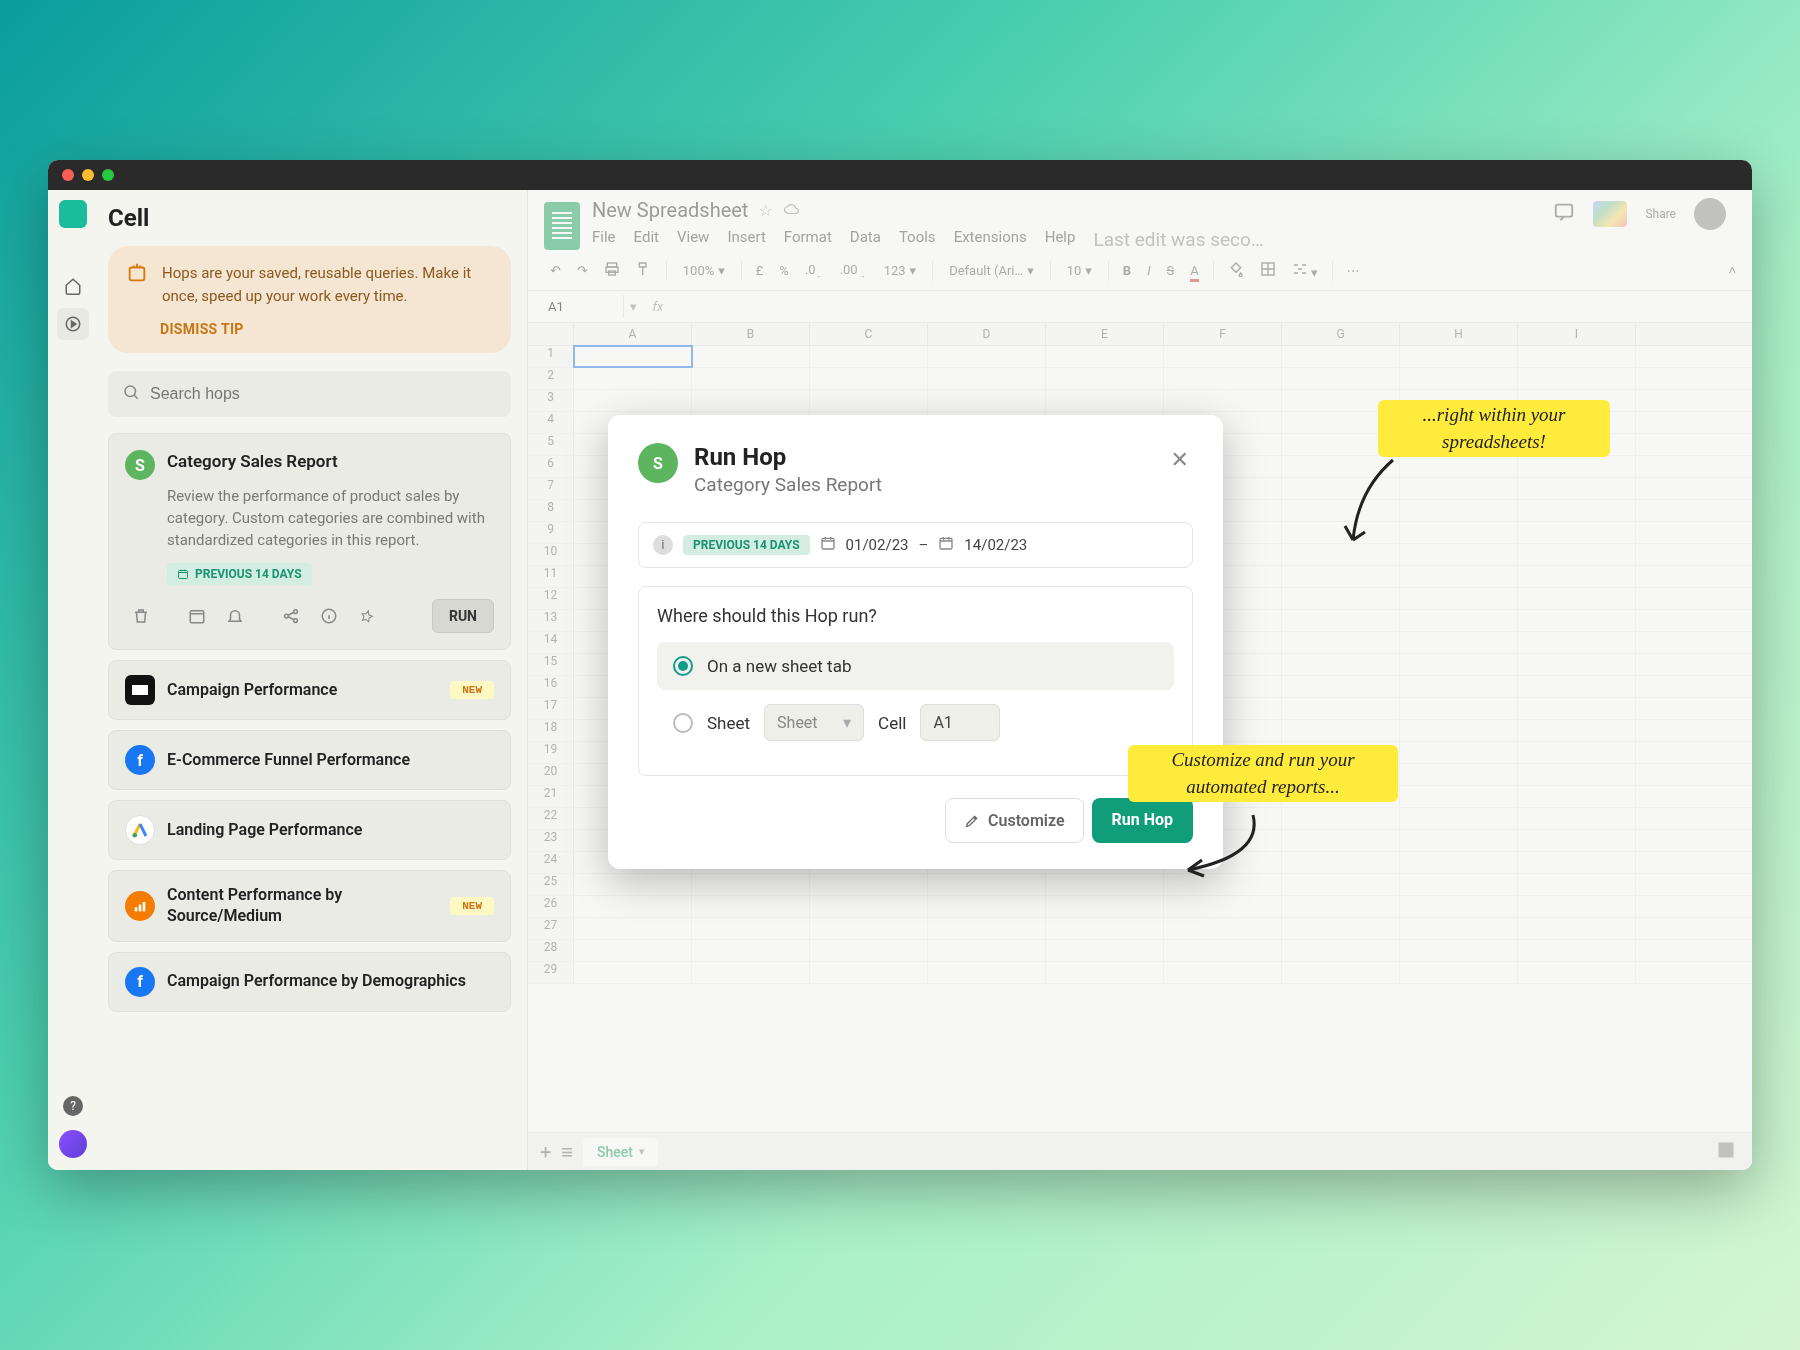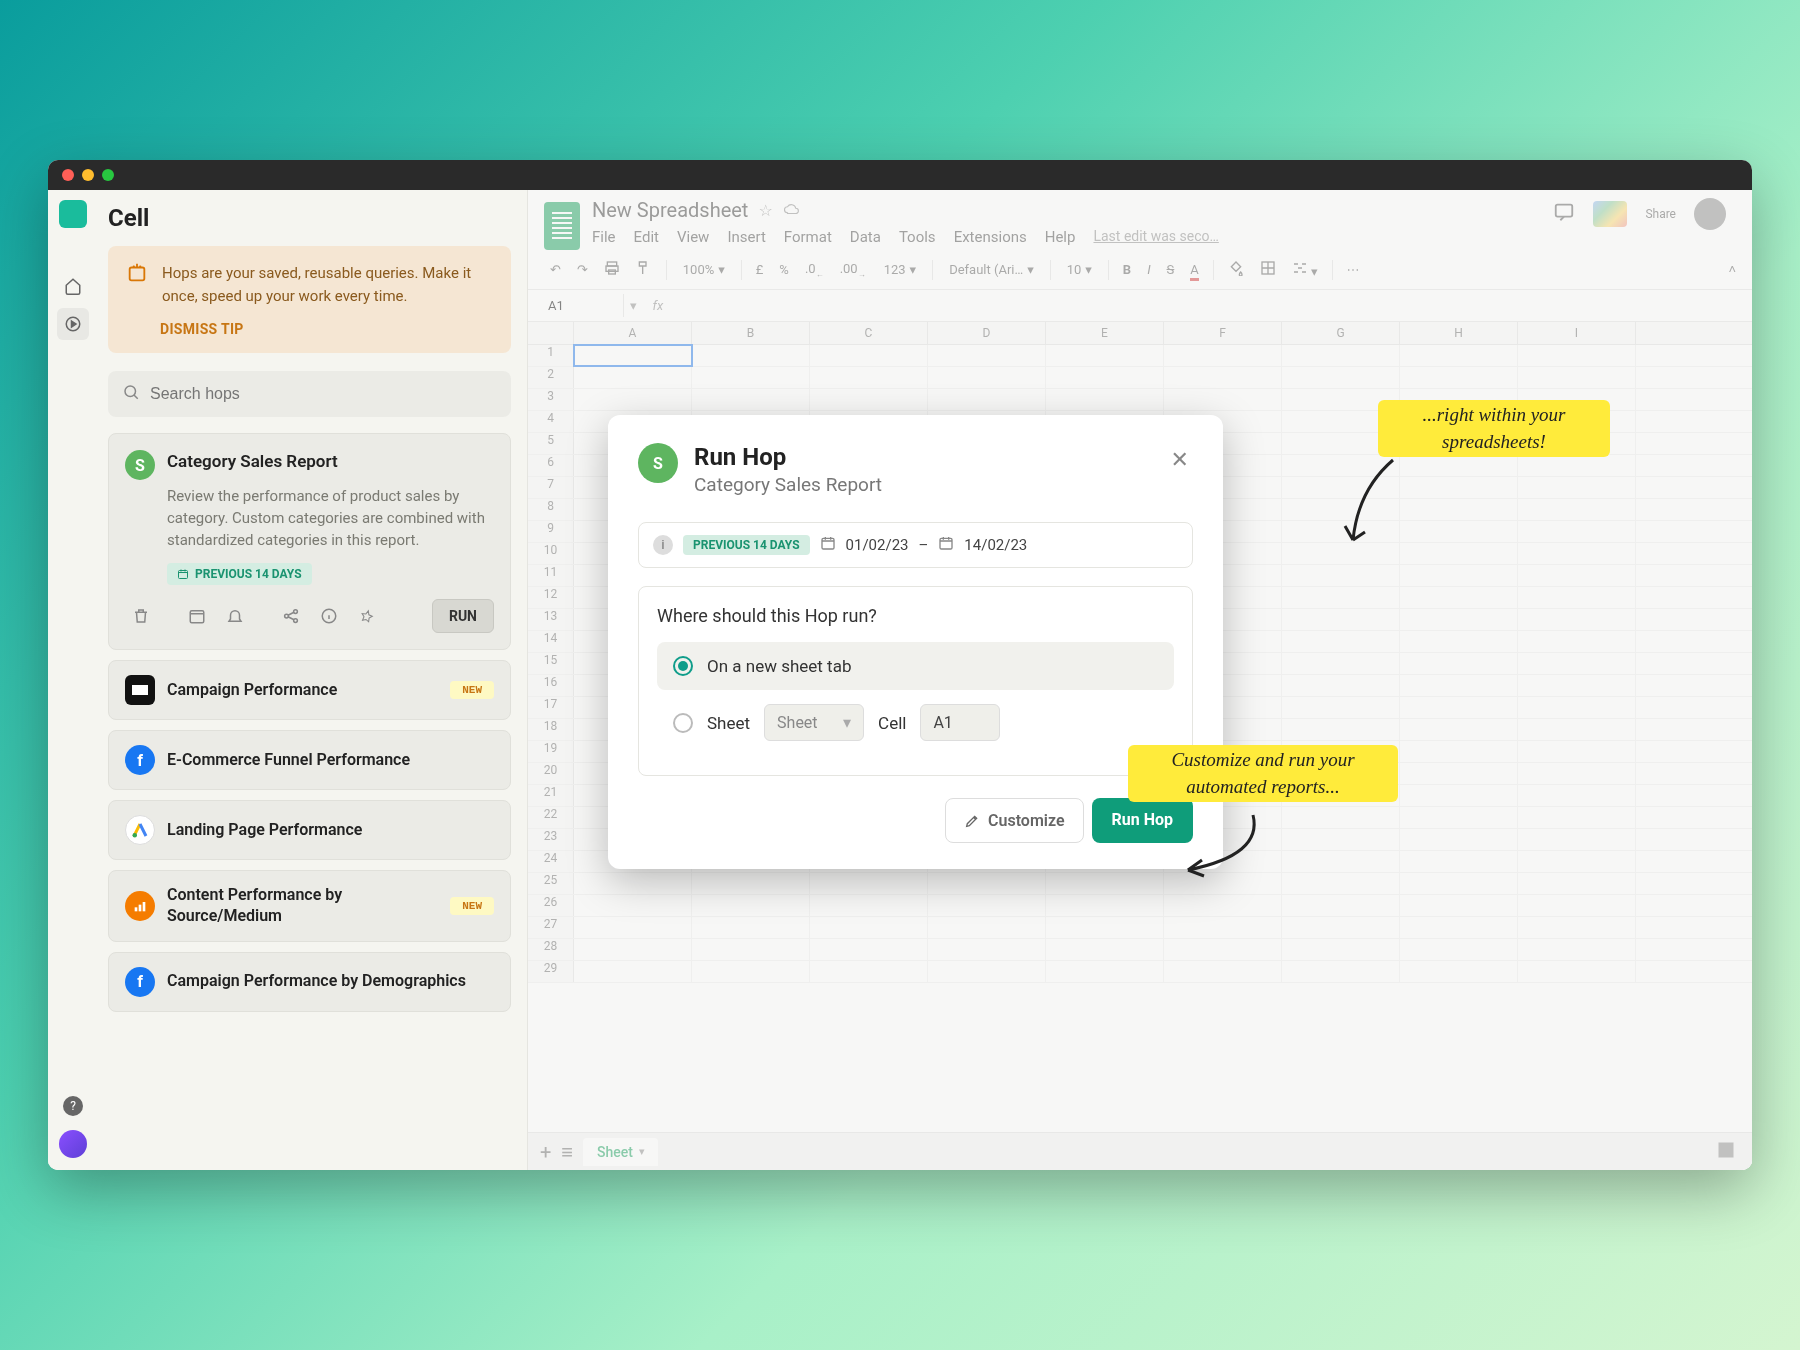--- a/index.html
+++ b/index.html
@@ -21,21 +21,21 @@
 .nav-rail { width: 50px; background: #f5f5f0; padding-top: 10px; display: flex; flex-direction: column; align-items: center; gap: 6px; }
 .rail-logo { width: 28px; height: 28px; background: #1abc9c; border-radius: 6px; }
 .rail-btn { width: 32px; height: 32px; display: flex; align-items: center; justify-content: center; border-radius: 6px; color: #666; cursor: pointer; }
 .rail-btn.active { background: #e8e8e4; }
 .rail-spacer { flex: 1; }
 .rail-help { width: 20px; height: 20px; background: #666; color: #fff; border-radius: 50%; font-size: 12px; display: flex; align-items: center; justify-content: center; margin-bottom: 8px; }
 .rail-avatar { width: 28px; height: 28px; background: linear-gradient(135deg,#8a4fff,#5e3fd6); border-radius: 50%; margin-bottom: 12px; }
 
 .sidebar { width: 430px; background: #f5f5f0; padding: 14px 16px 0 10px; overflow-y: auto; border-right: 1px solid #e5e5e0; position: relative; }
 .sidebar-title { font-size: 24px; font-weight: 700; color: #222; margin-bottom: 14px; }
-.tip { background: #f5e6d3; border-radius: 8px; padding: 16px 18px; margin-bottom: 18px; }
+.tip { background: #f5e6d3; border-radius: 20px; padding: 16px 18px; margin-bottom: 18px; }
 .tip-row { display: flex; gap: 14px; }
 .tip-icon { color: #d97706; font-size: 20px; flex-shrink: 0; }
 .tip-text { color: #8a5a1e; font-size: 15px; line-height: 1.5; }
 .tip-dismiss { color: #c77614; font-weight: 700; font-size: 14px; margin-top: 14px; margin-left: 34px; cursor: pointer; letter-spacing: 0.3px; }
 
 .search-box { background: #ebebe6; border-radius: 8px; padding: 12px 14px; display: flex; align-items: center; gap: 10px; margin-bottom: 16px; }
 .search-box input { border: none; background: transparent; outline: none; font-size: 16px; color: #666; flex: 1; }
 .search-icon { color: #888; }
 
 .hop-card { background: #ebebe6; border-radius: 8px; padding: 16px; margin-bottom: 10px; }
@@ -65,21 +65,21 @@
 .sheets-overlay { position: absolute; inset: 0; background: rgba(240,240,238,0.55); pointer-events: none; z-index: 2; }
 .sh-header { padding: 8px 16px 0 16px; display: flex; align-items: flex-start; gap: 12px; }
 .sh-logo { width: 36px; height: 48px; background: #0f9d58; border-radius: 4px; position: relative; margin-top: 4px; }
 .sh-logo::after { content:""; position:absolute; inset:10px 8px; background: repeating-linear-gradient(#fff,#fff 2px,#0f9d58 2px,#0f9d58 5px); }
 .sh-title-area { flex: 1; }
 .sh-title-row { display: flex; align-items: center; gap: 10px; }
 .sh-title { font-size: 20px; color: #333; }
 .sh-star { color: #888; }
 .sh-menu { display: flex; gap: 18px; margin-top: 6px; font-size: 15px; color: #444; }
 .sh-menu span { cursor: pointer; }
-.sh-last { color: #888; text-decoration: underline; font-size: 14px; }
+.sh-last { color: #888; font-size: 19px; }
 .sh-right { display: flex; align-items: center; gap: 18px; padding-right: 10px; }
 .sh-share { color: #555; font-size: 12px; }
 .sh-avatar { width: 32px; height: 32px; border-radius: 50%; background: #888; }
 .sh-meet { width: 34px; height: 26px; background: linear-gradient(135deg,#4285f4,#34a853,#fbbc04,#ea4335); border-radius: 4px; opacity: 0.6; }
 
 .sh-toolbar { display: flex; align-items: center; gap: 4px; padding: 6px 16px; border-bottom: 1px solid #e0e0e0; font-size: 13px; color: #555; }
 .sh-tool { padding: 4px 6px; cursor: pointer; }
 .sh-tool-sep { width: 1px; height: 20px; background: #ddd; margin: 0 4px; }
 .sh-dd { display: inline-flex; align-items: center; gap: 4px; padding: 4px 8px; }
 .sh-collapse { margin-left: auto; }

